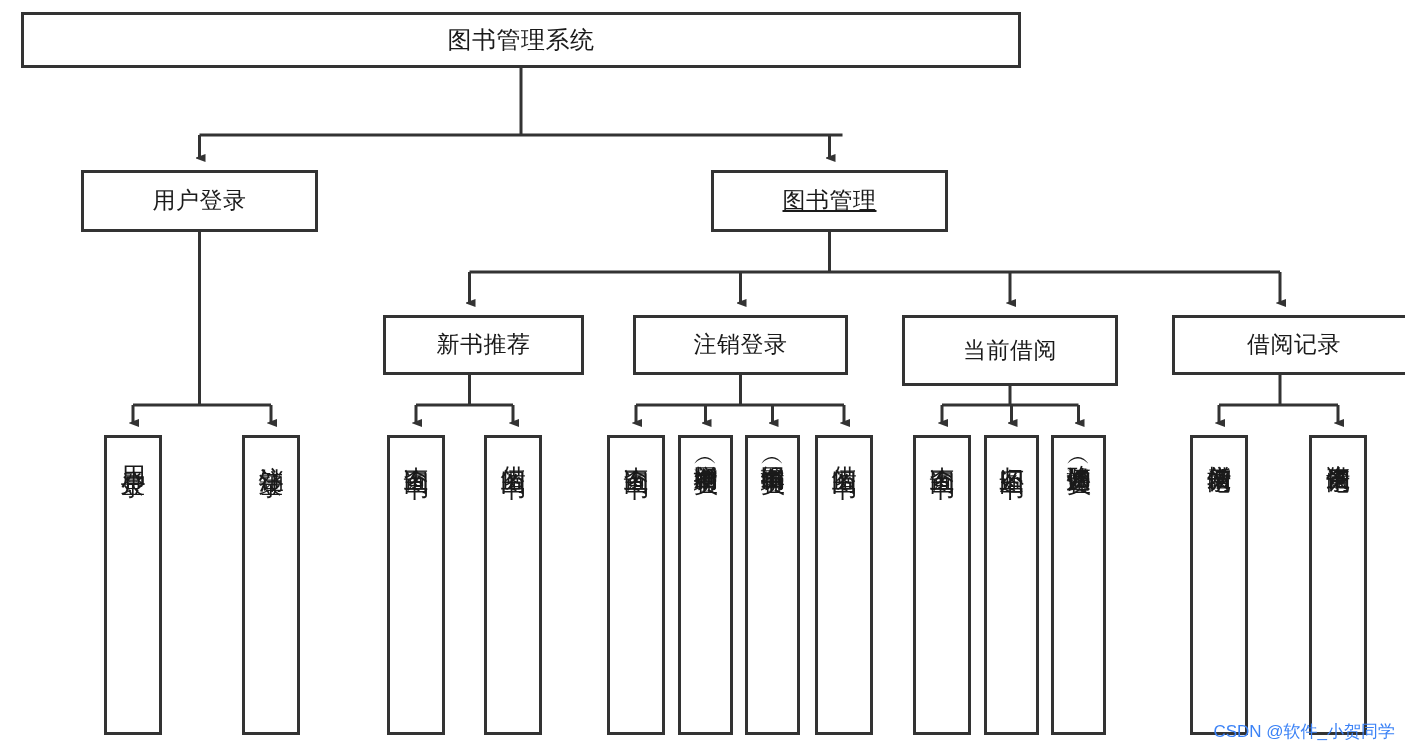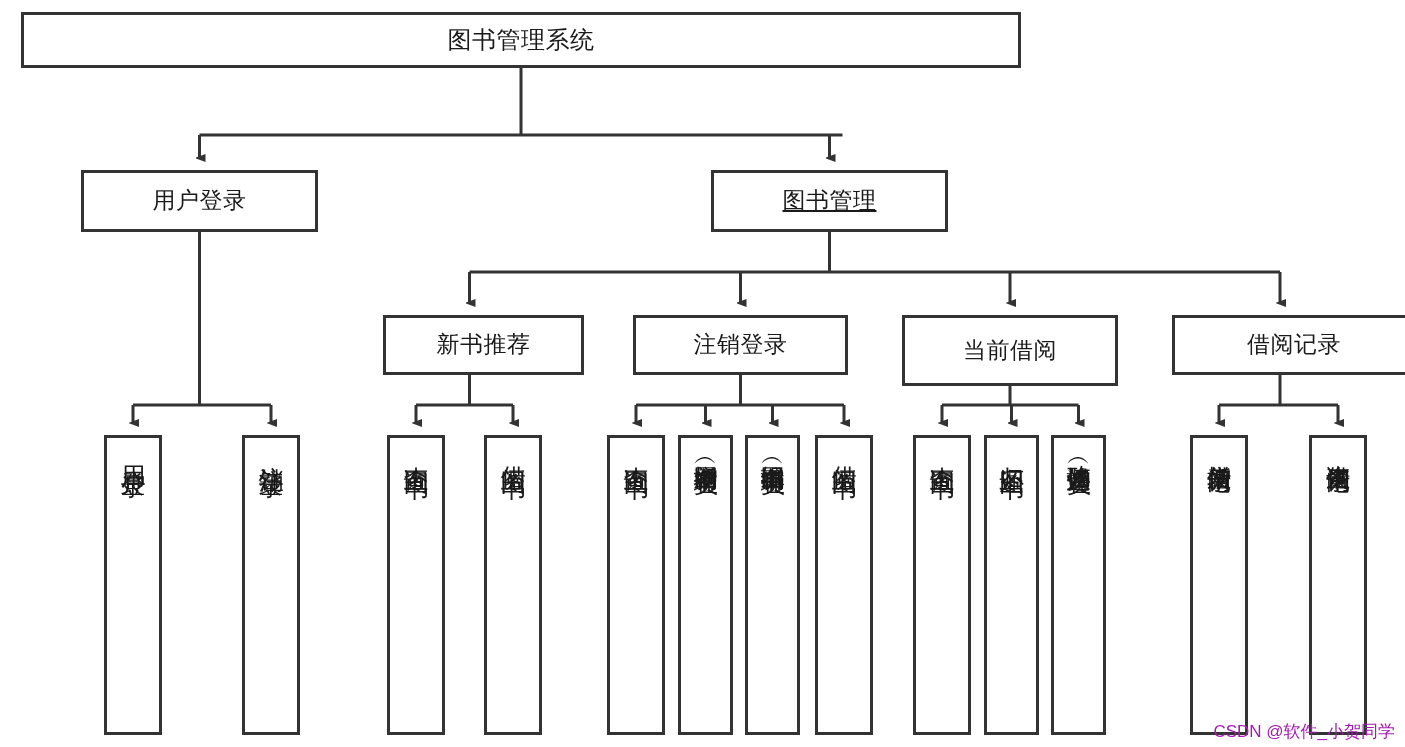--- a/index.html
+++ b/index.html
@@ -62,21 +62,21 @@
   }
   .node.vert.tall .label {
     font-size: 24px;
     letter-spacing: 1px;
   }
   #watermark {
     position: absolute;
     right: 10px;
     bottom: 4px;
     font-size: 17px;
-    color: #a21caf;
+    color: #3b82f6;
     white-space: pre;
     user-select: none;
   }
 </style>
 </head>
 <body>
 
 <div id="canvas">
 
   <svg id="edges" viewBox="0 0 1405 747" xmlns="http://www.w3.org/2000/svg">

